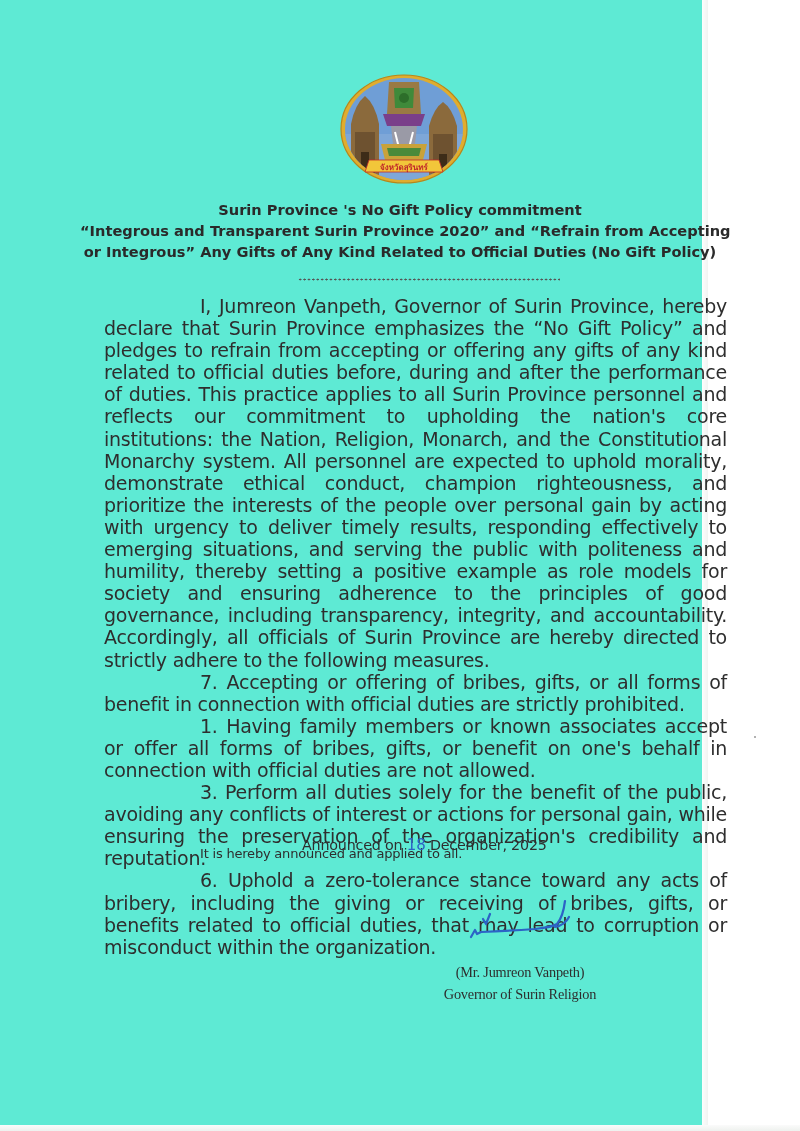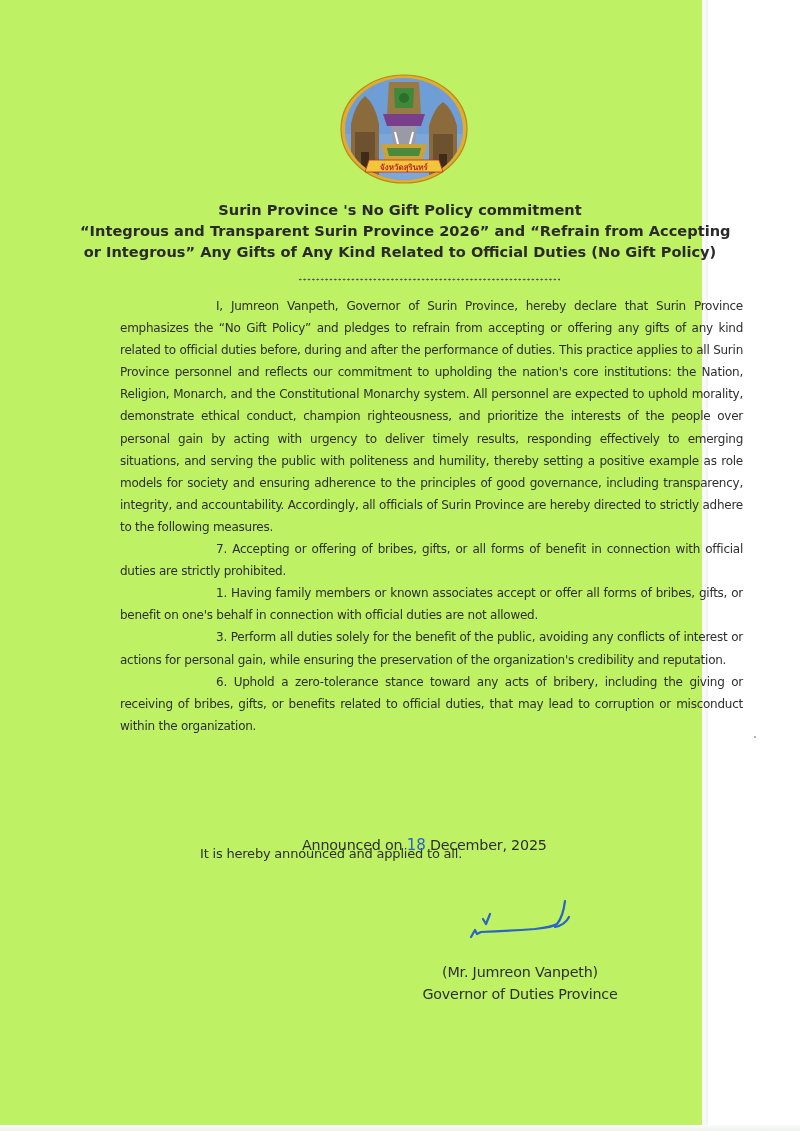--- a/index.html
+++ b/index.html
@@ -1,48 +1,48 @@
 <!DOCTYPE html>
 <html><head>
 <meta charset="utf-8">
 <style>
   html, body { margin: 0; padding: 0; background: #ffffff; }
   body {
     width: 800px; height: 1131px; position: relative; overflow: hidden;
     font-family: "DejaVu Sans", sans-serif; color: #2b2b2b;
   }
-  .page { position: absolute; left: 0; top: 0; width: 708px; height: 1131px; background: #bef264; }
+  .page { position: absolute; left: 0; top: 0; width: 708px; height: 1131px; background: #5eead4; }
   .edge-right { position: absolute; right: 0; top: 0; width: 6px; height: 1131px;
     background: linear-gradient(to right, #fdfdfd, #f1f3f1); }
   .edge-bottom { position: absolute; left: 0; bottom: 0; width: 800px; height: 6px;
     background: linear-gradient(to bottom, #fbfbfb, #eef1ee); }
 
   .seal { position: absolute; left: 339px; top: 74px; width: 130px; height: 110px; }
 
   .title { position: absolute; left: 80px; width: 640px; top: 199px;
     text-align: center; font-weight: bold; font-size: 14.6px; line-height: 21px; color: #2a2a2a; }
   .title div { white-space: nowrap; }
 
   .dots { position: absolute; left: 298px; top: 278px; width: 262px; height: 3px;
     background-image: radial-gradient(circle, #555 0.9px, transparent 1.1px);
     background-size: 4.4px 3px; background-repeat: repeat-x; }
 
   .body { position: absolute; left: 104px; width: 623px; top: 295px;
-    font-size: 12px; line-height: 22.1px; text-align: justify; color: #2e2e2e;
-    letter-spacing: -0.25px; margin-left: 16px; }
+    font-size: 19px; line-height: 22.1px; text-align: justify; color: #2e2e2e;
+    letter-spacing: -0.25px; }
   .body p { margin: 0; text-indent: 96px; }
 
   .closing { position: absolute; left: 200px; top: 846px; font-size: 13px; color: #2e2e2e; letter-spacing: -0.2px; }
   .announced { position: absolute; left: 266px; top: 836px; font-size: 14.3px; color: #2e2e2e; letter-spacing: -0.2px; margin-left: 36px; }
   .announced .day { color: #2c63c6; font-size: 15px; }
 
   .signature { position: absolute; left: 465px; top: 897px; width: 110px; height: 50px; }
 
   .sig-name { position: absolute; left: 400px; width: 240px; top: 961px; text-align: center;
-    font-size: 14.3px; line-height: 22px; color: #2e2e2e; letter-spacing: -0.2px; }
+    font-size: 14.3px; line-height: 22px; color: #2e2e2e; letter-spacing: -0.2px; font-family: Liberation Serif, serif; }
 
   .speck { position: absolute; left: 754px; top: 736px; width: 2px; height: 2px; background: #999; border-radius: 1px; }
 </style>
 </head>
 <body>
 
 <div class="page">
   <div class="edge-right"></div>
   <div class="edge-bottom"></div>
 
@@ -74,21 +74,21 @@
       <path d="M42 70 L88 70 L84 86 L46 86 Z" fill="#c9a23a"></path>
       <path d="M48 74 L82 74 L80 82 L50 82 Z" fill="#4a8a3a"></path>
     </g>
 
     <path d="M30 86 L100 86 L104 98 L26 98 Z" fill="#f2c63a" stroke="#c0282a" stroke-width="0.8"></path>
     <text x="65" y="95.5" text-anchor="middle" font-size="8" fill="#c0282a" font-family="DejaVu Sans, sans-serif" font-weight="bold">จังหวัดสุรินทร์</text>
   </svg>
 
   <div class="title">
     <div>Surin Province 's No Gift Policy commitment</div>
-    <div>“Integrous and Transparent Surin Province 2026” and “Refrain from Accepting</div>
+    <div>“Integrous and Transparent Surin Province 2020” and “Refrain from Accepting</div>
     <div>or Integrous” Any Gifts of Any Kind Related to Official Duties (No Gift Policy)</div>
   </div>
 
   <div class="dots"></div>
 
   <div class="body">
     <p>I, Jumreon Vanpeth, Governor of Surin Province, hereby declare that Surin Province emphasizes the “No Gift Policy” and pledges to refrain from accepting or offering any gifts of any kind related to official duties before, during and after the performance of duties. This practice applies to all Surin Province personnel and reflects our commitment to upholding the nation's core institutions: the Nation, Religion, Monarch, and the Constitutional Monarchy system. All personnel are expected to uphold morality, demonstrate ethical conduct, champion righteousness, and prioritize the interests of the people over personal gain by acting with urgency to deliver timely results, responding effectively to emerging situations, and serving the public with politeness and humility, thereby setting a positive example as role models for society and ensuring adherence to the principles of good governance, including transparency, integrity, and accountability. Accordingly, all officials of Surin Province are hereby directed to strictly adhere to the following measures.</p>
     <p>7. Accepting or offering of bribes, gifts, or all forms of benefit in connection with official duties are strictly prohibited.</p>
     <p>1. Having family members or known associates accept or offer all forms of bribes, gifts, or benefit on one's behalf in connection with official duties are not allowed.</p>
     <p>3. Perform all duties solely for the benefit of the public, avoiding any conflicts of interest or actions for personal gain, while ensuring the preservation of the organization's credibility and reputation.</p>
@@ -106,17 +106,17 @@
   <svg class="signature" viewBox="0 0 110 50">
     <g fill="none" stroke="#2c63c6" stroke-width="2.2" stroke-linecap="round" stroke-linejoin="round">
       <path d="M18 22 L21 27 L25 17"></path>
       <path d="M6 40 L10 33 L12 37 L16 35 Q40 34 70 32 Q88 30 92 27 Q98 20 100 4"></path>
       <path d="M90 30 Q100 28 104 20"></path>
     </g>
   </svg>
 
   <div class="sig-name">
     <div>(Mr. Jumreon Vanpeth)</div>
-    <div>Governor of Duties Province</div>
+    <div>Governor of Surin Religion</div>
   </div>
 
   <div class="speck"></div>
 </div>
 
 </body></html>

